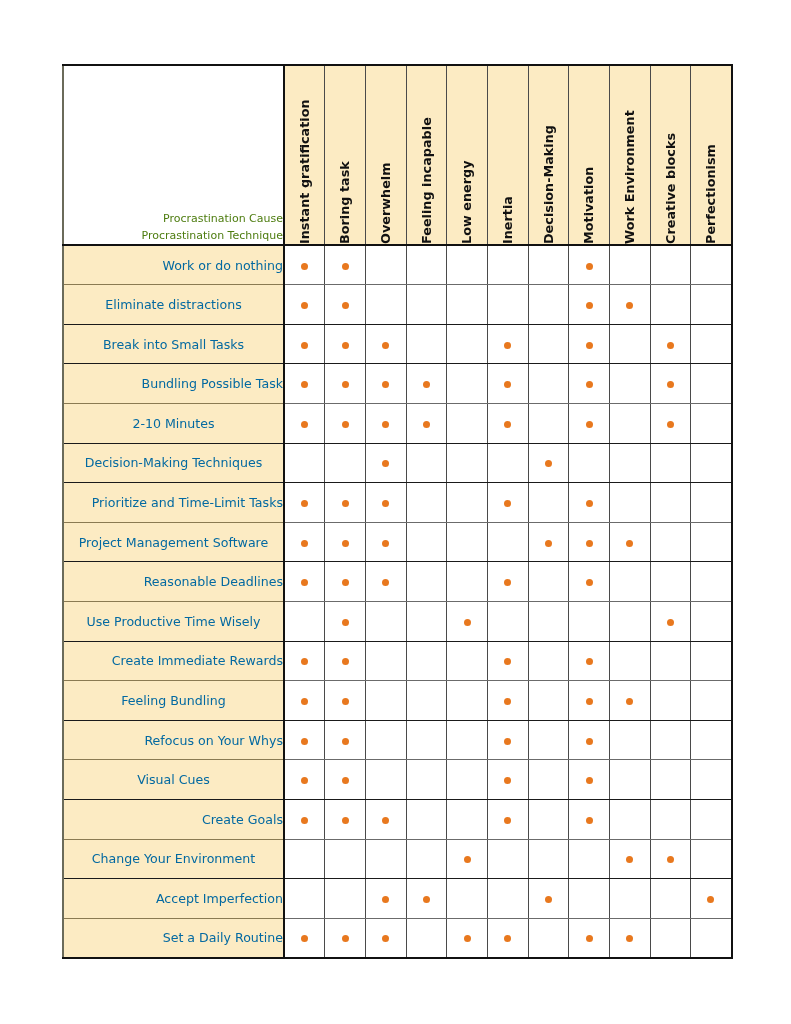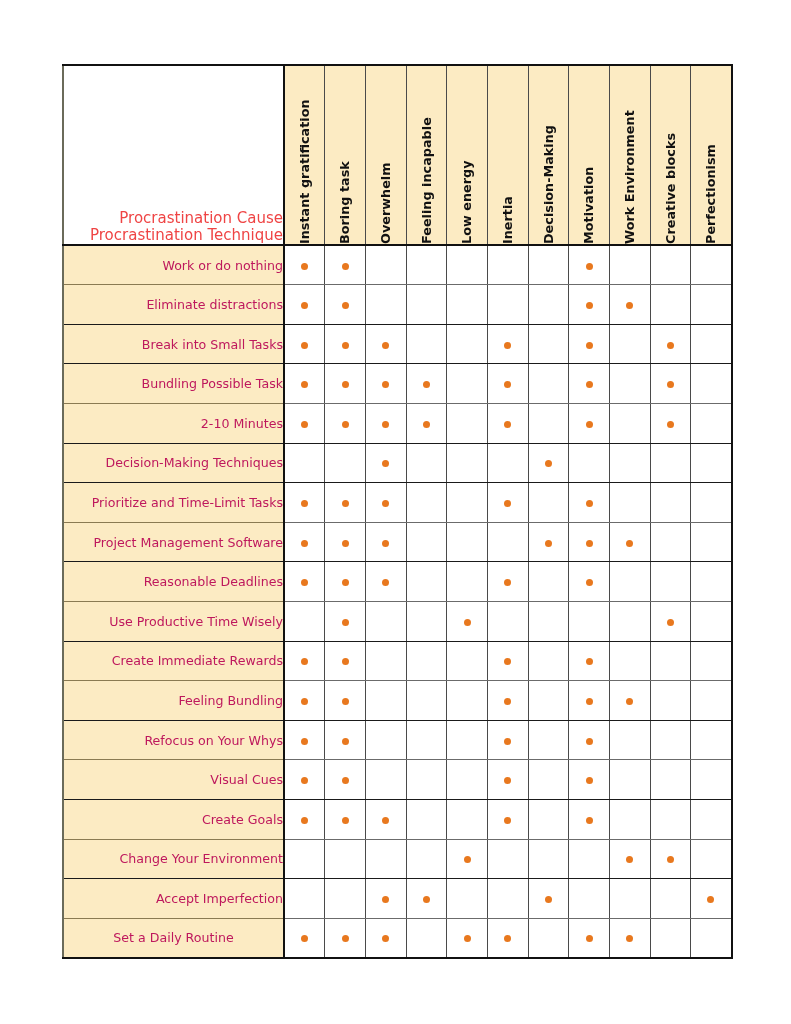--- a/index.html
+++ b/index.html
@@ -41,22 +41,22 @@
     border-top: 2px solid #111111;
     border-left: 2px solid #6b6b5a;
     border-right: 2px solid #111111;
     border-bottom: 2px solid #111111;
     vertical-align: bottom;
     text-align: right;
     padding: 0 6px 6px 0;
   }
   .corner .cline {
     display: block;
-    font-size: 15px;
-    color: #ef4444;
+    font-size: 11px;
+    color: #4d7c0f;
     line-height: 17px;
     white-space: nowrap;
   }
 
   
   th.colhead {
     width: 40.7px;
     height: 180px;
     background: #fcebc3;
     border-top: 2px solid #111111;
@@ -84,28 +84,28 @@
 
   
   td.rowlabel {
     width: 221px;
     height: 29.8px;
     background: #fcebc3;
     text-align: right;
     vertical-align: middle;
     padding: 0 6px 0 4px;
     font-size: 12.6px;
-    color: #be185d;
+    color: #0369a1;
     border-left: 2px solid #6b6b5a;
     border-right: 2px solid #111111;
     white-space: nowrap;
   }
   tr.rowdark td.rowlabel { border-bottom: 1.6px solid #8a7a52; }
-  tr.rowlite td.rowlabel { border-bottom: 1.6px solid #1a1a1a; }
-  tr.lastrow td.rowlabel { border-bottom: 2px solid #111111; text-align: center; }
+  tr.rowlite td.rowlabel { border-bottom: 1.6px solid #1a1a1a; text-align: center; }
+  tr.lastrow td.rowlabel { border-bottom: 2px solid #111111; }
 
   
   td.cell {
     width: 40.7px;
     height: 29.8px;
     background: #ffffff;
     border-left: 1px solid #4a4a4a;
     border-right: 1px solid #4a4a4a;
     text-align: center;
     vertical-align: middle;

